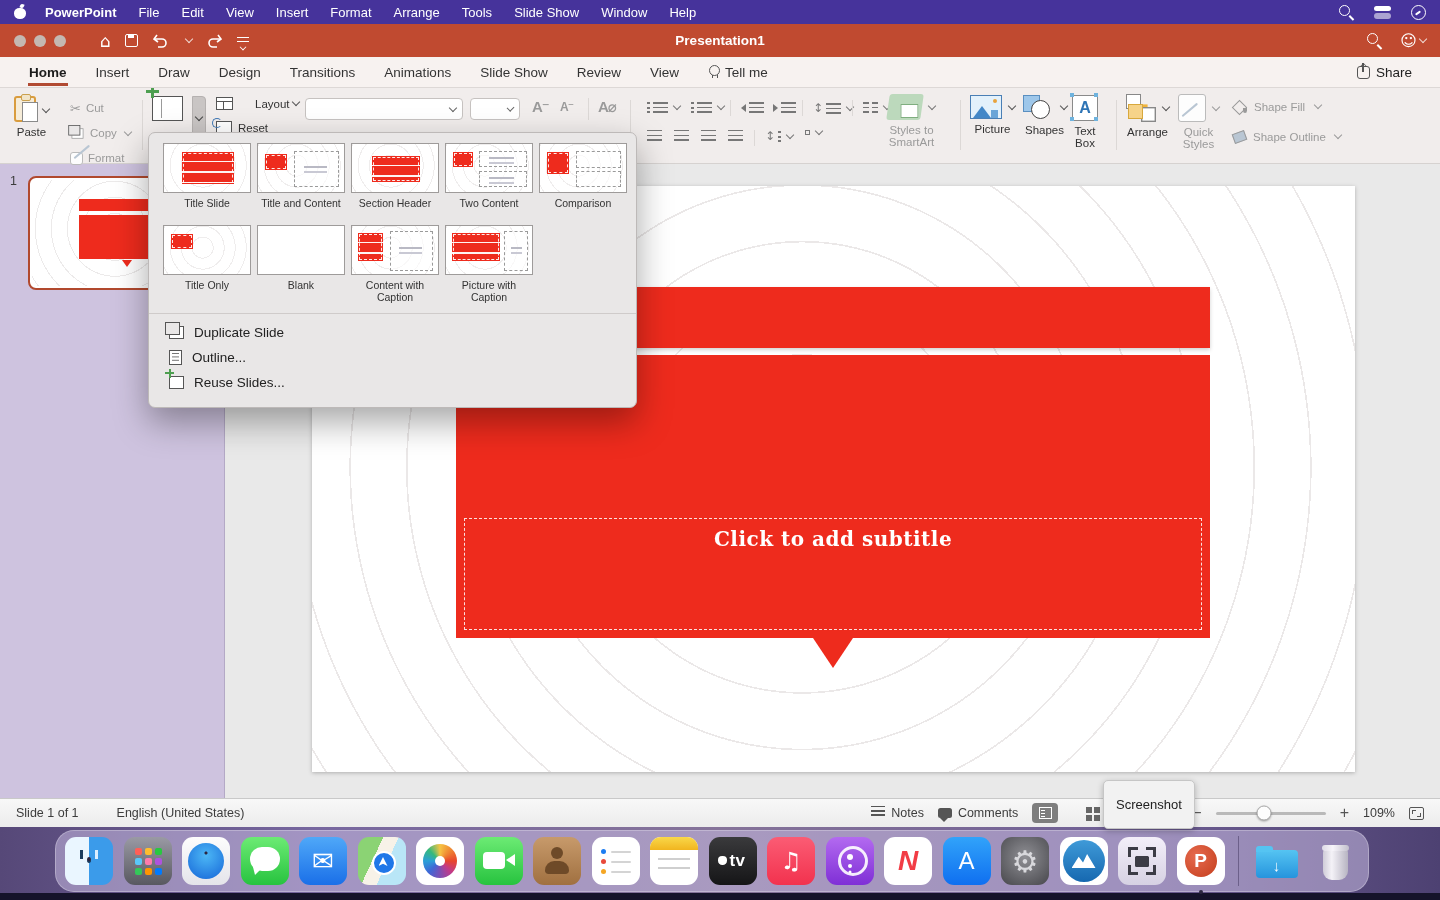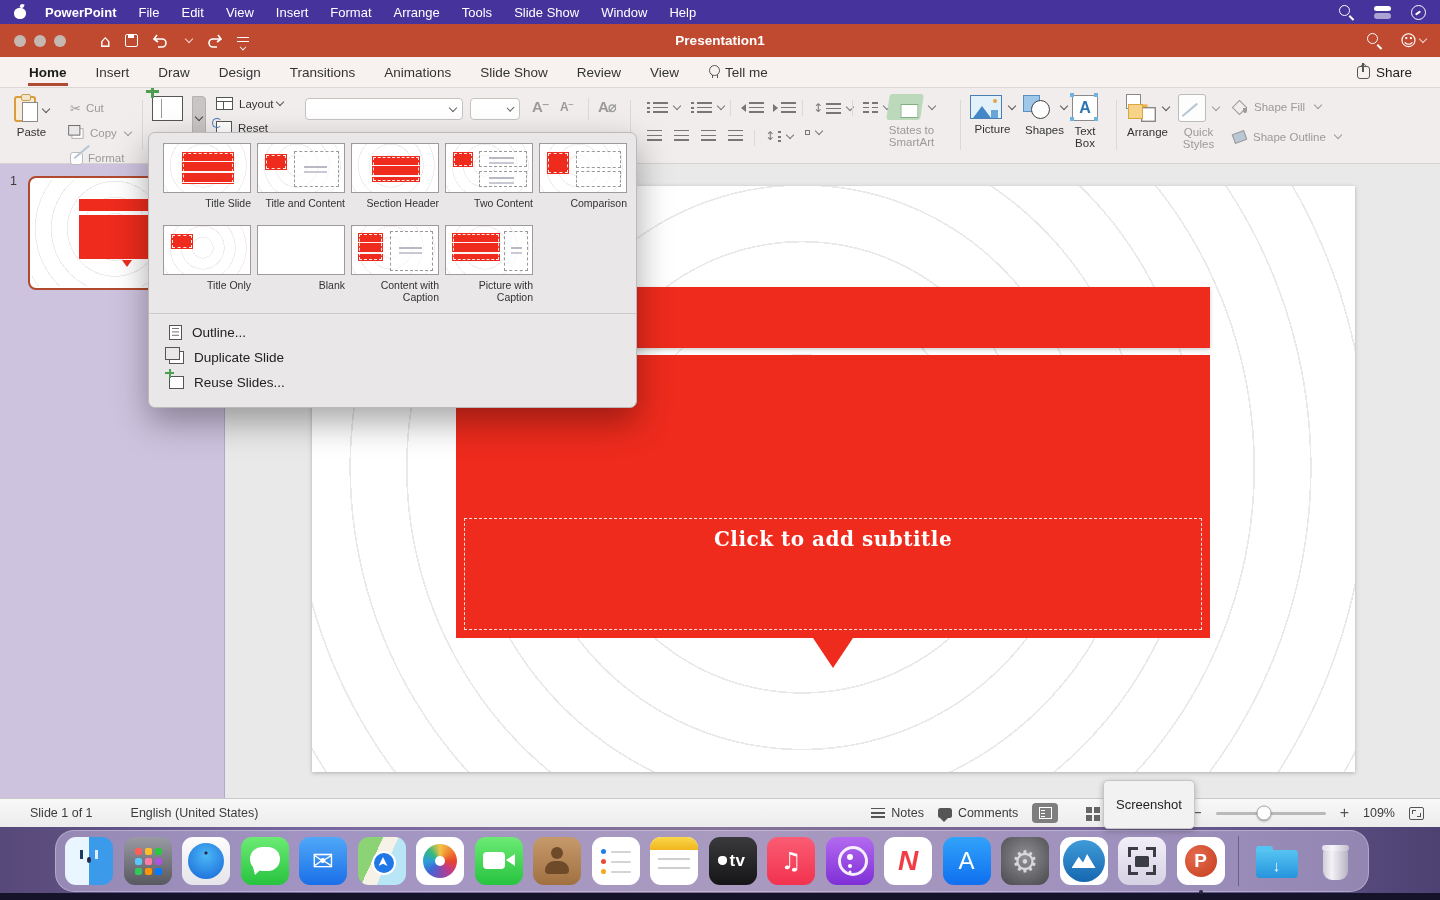--- a/index.html
+++ b/index.html
@@ -119,38 +119,38 @@
   .ph-title{position:absolute;left:8px;right:8px;top:10px;height:146px;border:1.5px dashed rgba(255,255,255,.85);display:flex;align-items:center;justify-content:center;color:#fff;font-size:46px;font-weight:400;letter-spacing:.5px}
   .ph-sub{position:absolute;left:8px;right:8px;top:163px;height:112px;border:1.5px dashed rgba(255,255,255,.85);text-align:center;color:#fff;font-family:"DejaVu Serif",serif;font-weight:bold;font-size:20px;padding-top:8px;letter-spacing:.5px}
   .pointer{position:absolute;left:501px;top:452px;width:0;height:0;border-left:20px solid transparent;border-right:20px solid transparent;border-top:30px solid #ee2b1d}
 
   
   .dropdown{position:absolute;left:148px;top:132px;width:489px;background:#e9e7e7;border:1px solid #bdb9b8;border-radius:7px;box-shadow:0 14px 34px rgba(0,0,0,.35);z-index:40;padding:10px 14px 12px}
   .ddhead{font-size:13px;color:#777;margin-bottom:8px}
   .gal{display:flex;gap:6px;margin-bottom:4px}
   .layopt{width:88px}
   .lthumb{position:relative;width:88px;height:50px;background:#fff;border:1px solid #9e9b9a;background-image:repeating-radial-gradient(circle at 45% 45%,rgba(255,255,255,0) 0 10px,#efeded 10px 11px);overflow:hidden}
-  .llabel{font-size:10.5px;color:#333;text-align:right;margin-top:4px;height:24px;line-height:12px}
+  .llabel{font-size:10.5px;color:#333;text-align:center;margin-top:4px;height:24px;line-height:12px}
   .rs{position:absolute;background:#ee2b1d;outline:1px dashed rgba(255,255,255,.9);outline-offset:-2px}
   .rs.split{background-image:repeating-linear-gradient(to bottom,transparent 0 9px,rgba(255,255,255,.95) 9px 10.4px)}
   .db{position:absolute;border:1px dashed #9a9a9a;background:rgba(255,255,255,.6)}
   .db i{position:absolute;left:20%;top:40%;width:55%;height:2px;background:#b9b9c4;box-shadow:0 5px 0 #c9c9d4}
   .ddsep{height:1px;background:#cfcbca;margin:10px -14px 6px}
   .ddactions .act{display:flex;align-items:center;gap:10px;padding:5px 6px;font-size:13.5px;color:#222}
   .idup{position:relative;width:15px;height:13px;border:1.5px solid #555;background:#fff}
   .idup::before{content:"";position:absolute;left:-5px;top:-5px;width:13px;height:11px;border:1.5px solid #555;background:#e9e7e7}
   .ioutline{position:relative;width:13px;height:15px;border:1.5px solid #555;background:#fff}
   .ioutline::before{content:"";position:absolute;left:2px;top:2px;width:7px;height:1.4px;background:#777;box-shadow:0 3.4px 0 #777,0 6.8px 0 #777}
   .ireuse{position:relative;width:15px;height:13px;border:1.5px solid #555;background:#fff}
   .ireuse::before{content:"";position:absolute;left:-5px;top:-5px;width:9px;height:2px;background:#4d9e50}
   .ireuse::after{content:"";position:absolute;left:-1.5px;top:-8.5px;width:2px;height:9px;background:#4d9e50}
 
   
   .statusbar{position:absolute;left:0;top:798px;width:100%;height:29px;background:linear-gradient(#f8f8f8,#ececec);border-top:1px solid #c9c9c9;display:flex;align-items:center;font-size:12.5px;color:#3c3c3c;z-index:15}
-  .sbleft{display:flex;gap:38px;padding-left:30px}
+  .sbleft{display:flex;gap:38px;padding-left:16px}
   .sbright{margin-left:auto;display:flex;align-items:center;gap:14px;padding-right:16px}
   .inotes{width:14px;height:10px;background:repeating-linear-gradient(to bottom,#555 0 1.4px,transparent 1.4px 4.2px)}
   .icomm{position:relative;width:14px;height:10px;background:#555;border-radius:2.5px}
   .icomm::after{content:"";position:absolute;left:2px;bottom:-4px;border-left:4px solid transparent;border-right:4px solid transparent;border-top:4.5px solid #555}
   .viewbtn{display:flex;align-items:center;justify-content:center;width:26px;height:20px;border-radius:4px}
   .viewbtn.sel{background:#7e7e7e}
   .ivnorm{position:relative;width:13px;height:12px;border:1.4px solid #fff;background:transparent}
   .ivnorm::before{content:"";position:absolute;left:1px;top:1.5px;width:4px;height:1.4px;background:#fff;box-shadow:0 3px 0 #fff,0 6px 0 #fff}
   .ivgrid{width:6px;height:6px;background:#666;box-shadow:8px 0 0 #666,0 8px 0 #666,8px 8px 0 #666;margin:-7px -7px 0 0}
   .ivread{position:relative;width:16px;height:11px;border:1.4px solid #666;border-radius:2px 2px 0 0}
@@ -346,21 +346,21 @@
           <i></i>
         </span>
     </div>
     <div class="grp" style="left:192px;top:8px">
       <span class="nschev">
           <span class="caret" style="color:#444;margin:0"></span>
         </span>
     </div>
     <div class="grp" style="left:216px;top:9px">
       <span class="ilayout"></span>
-        <span class="lbl" style="margin-left:6px">Layout</span>
+        <span class="lbl" style="margin-left:22px">Layout</span>
         <span class="caret" style="color:#555"></span>
     </div>
     <div class="grp" style="left:216px;top:33px">
       <span class="ireset"></span>
         <span class="lbl" style="margin-left:6px">Reset</span>
     </div>
 
     <div class="grp combo" style="left:305px;top:10px;width:158px">
       <input value="" style="">
         <span class="caret"></span>
@@ -428,21 +428,21 @@
     <div class="grp ribtn" style="left:802px;top:40px">
         <span style="border:1.4px solid #777;padding:1.5px"><span class="gl" style="width:9px;height:7px"></span></span>
         <span class="caret" style="color:#777"></span>
       </div>
 
     <div class="grp bigbtn" style="left:888px;top:6px">
       <span style="display:flex;align-items:center;gap:4px">
           <span class="ismart"></span>
           <span class="caret" style="color:#777"></span>
         </span>
-      <span class="lbl dis" style="text-align:center;line-height:12px"><span>States to</span><br><span>SmartArt</span></span>
+      <span class="lbl dis" style="text-align:center;line-height:12px"><span>Styles to</span><br><span>SmartArt</span></span>
     </div>
     <div class="vdiv" style="left:960px"></div>
 
     <div class="grp bigbtn" style="left:970px;top:7px">
       <span style="display:flex;align-items:center;gap:4px">
           <span class="ipic"></span>
           <span class="caret" style="color:#555"></span>
         </span>
       <span class="lbl">Picture</span>
     </div>
@@ -577,43 +577,43 @@
             <span class="db" style="left:58px;top:5px;width:24px;height:40px">
               <i style="left:25%;width:50%"></i>
             </span>
           </div>
         <div class="llabel">Picture with Caption</div>
       </div>
     </div>
     <div class="ddsep"></div>
     <div class="ddactions">
       <div class="act">
+          <span class="idup"></span>
+          <span>Duplicate Slide</span>
+        </div>
+      <div class="act">
           <span class="ioutline"></span>
           <span>Outline...</span>
-        </div>
-      <div class="act">
-          <span class="idup"></span>
-          <span>Duplicate Slide</span>
         </div>
       <div class="act">
           <span class="ireuse"></span>
           <span>Reuse Slides...</span>
         </div>
     </div>
   </div>
 
   <div class="tooltip">Screenshot</div>
 
   <div class="statusbar">
     <div class="sbleft">
       <span>Slide 1 of 1</span>
       <span>English (United States)</span>
     </div>
     <div class="sbright">
-      <span style="display:flex;align-items:center;gap:6px">
+      <span style="display:flex;gap:6px">
           <span class="inotes"></span>
           <span>Notes</span>
         </span>
       <span style="display:flex;align-items:center;gap:6px">
           <span class="icomm"></span>
           <span>Comments</span>
         </span>
       <span class="viewbtn sel">
           <span class="ivnorm"></span>
         </span>

